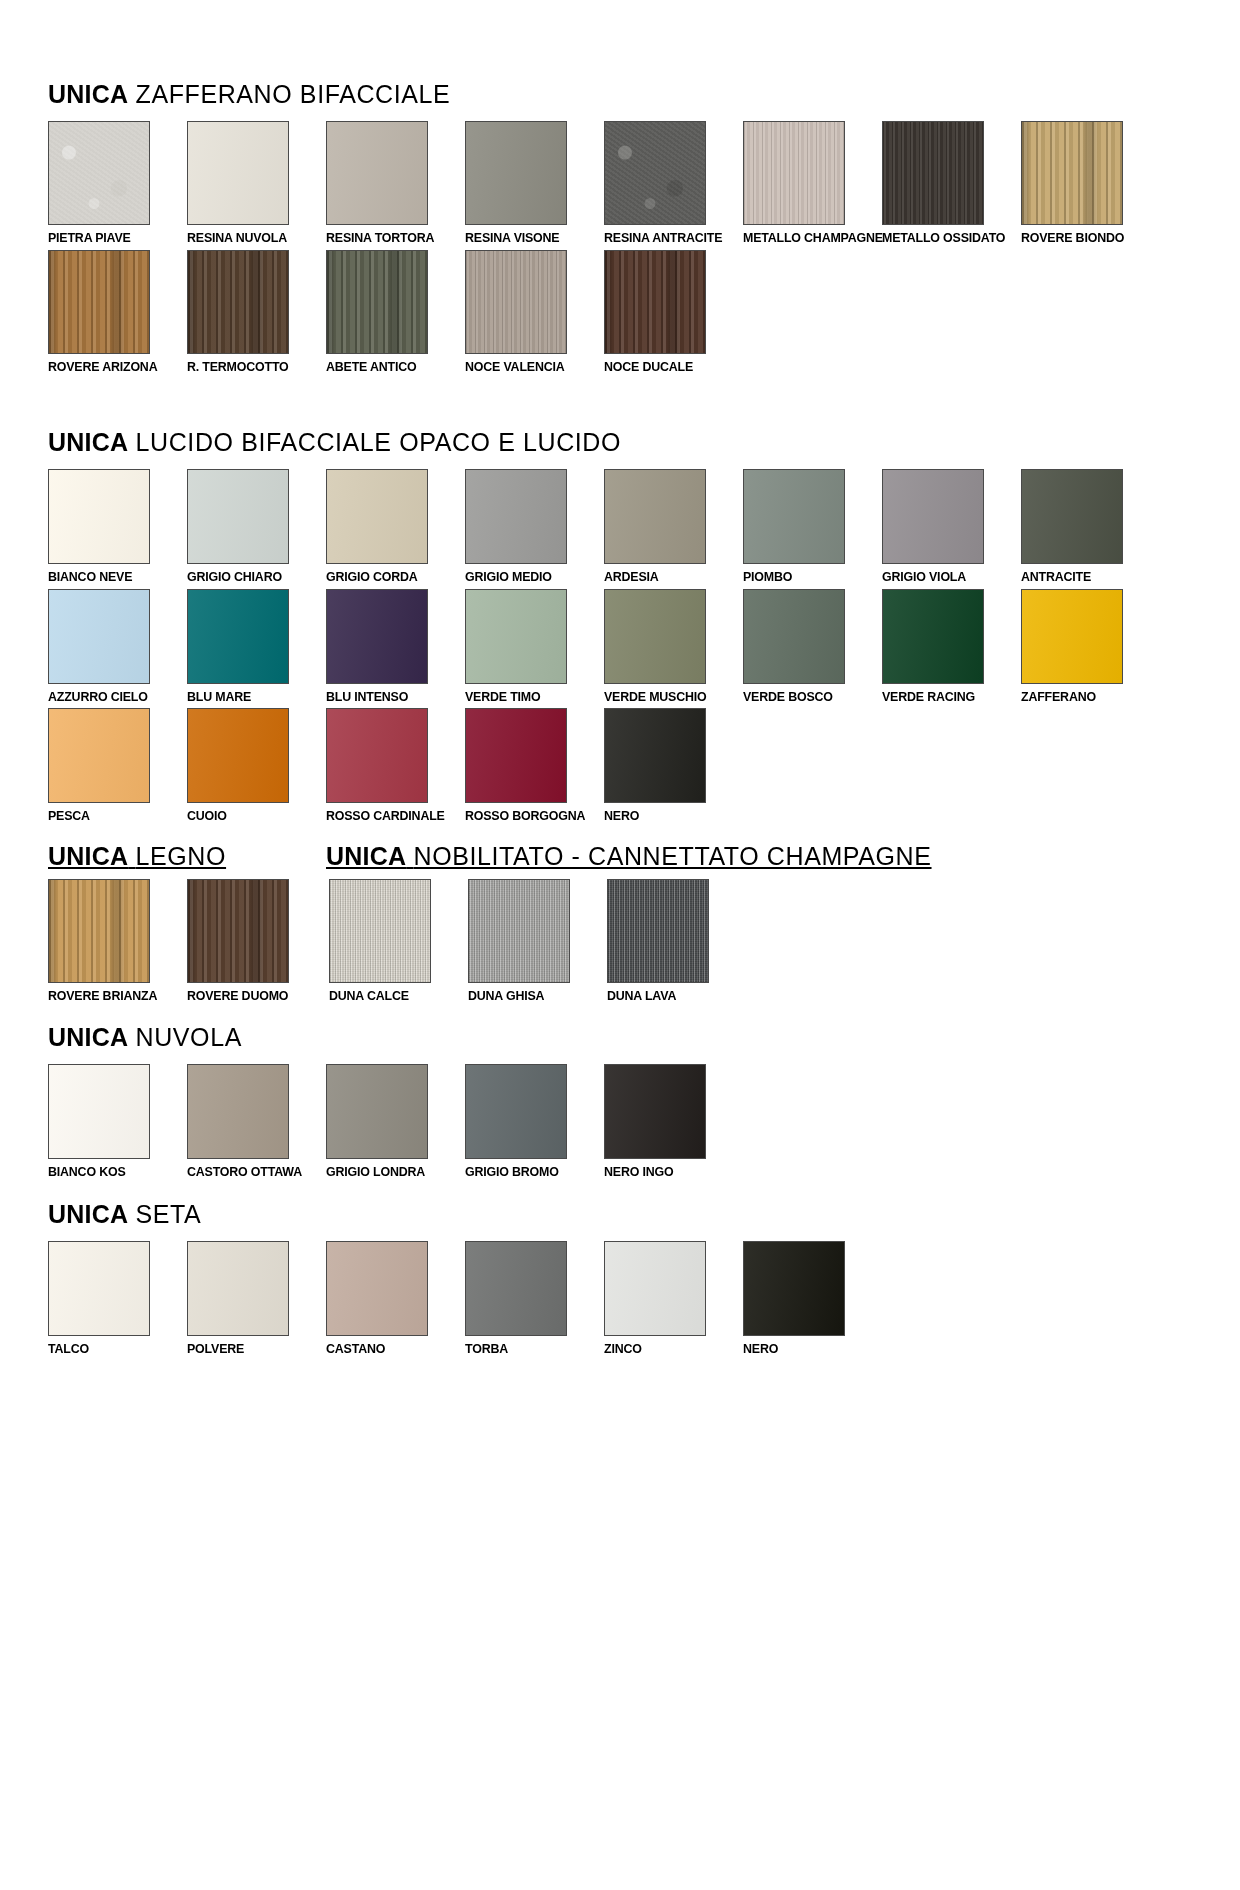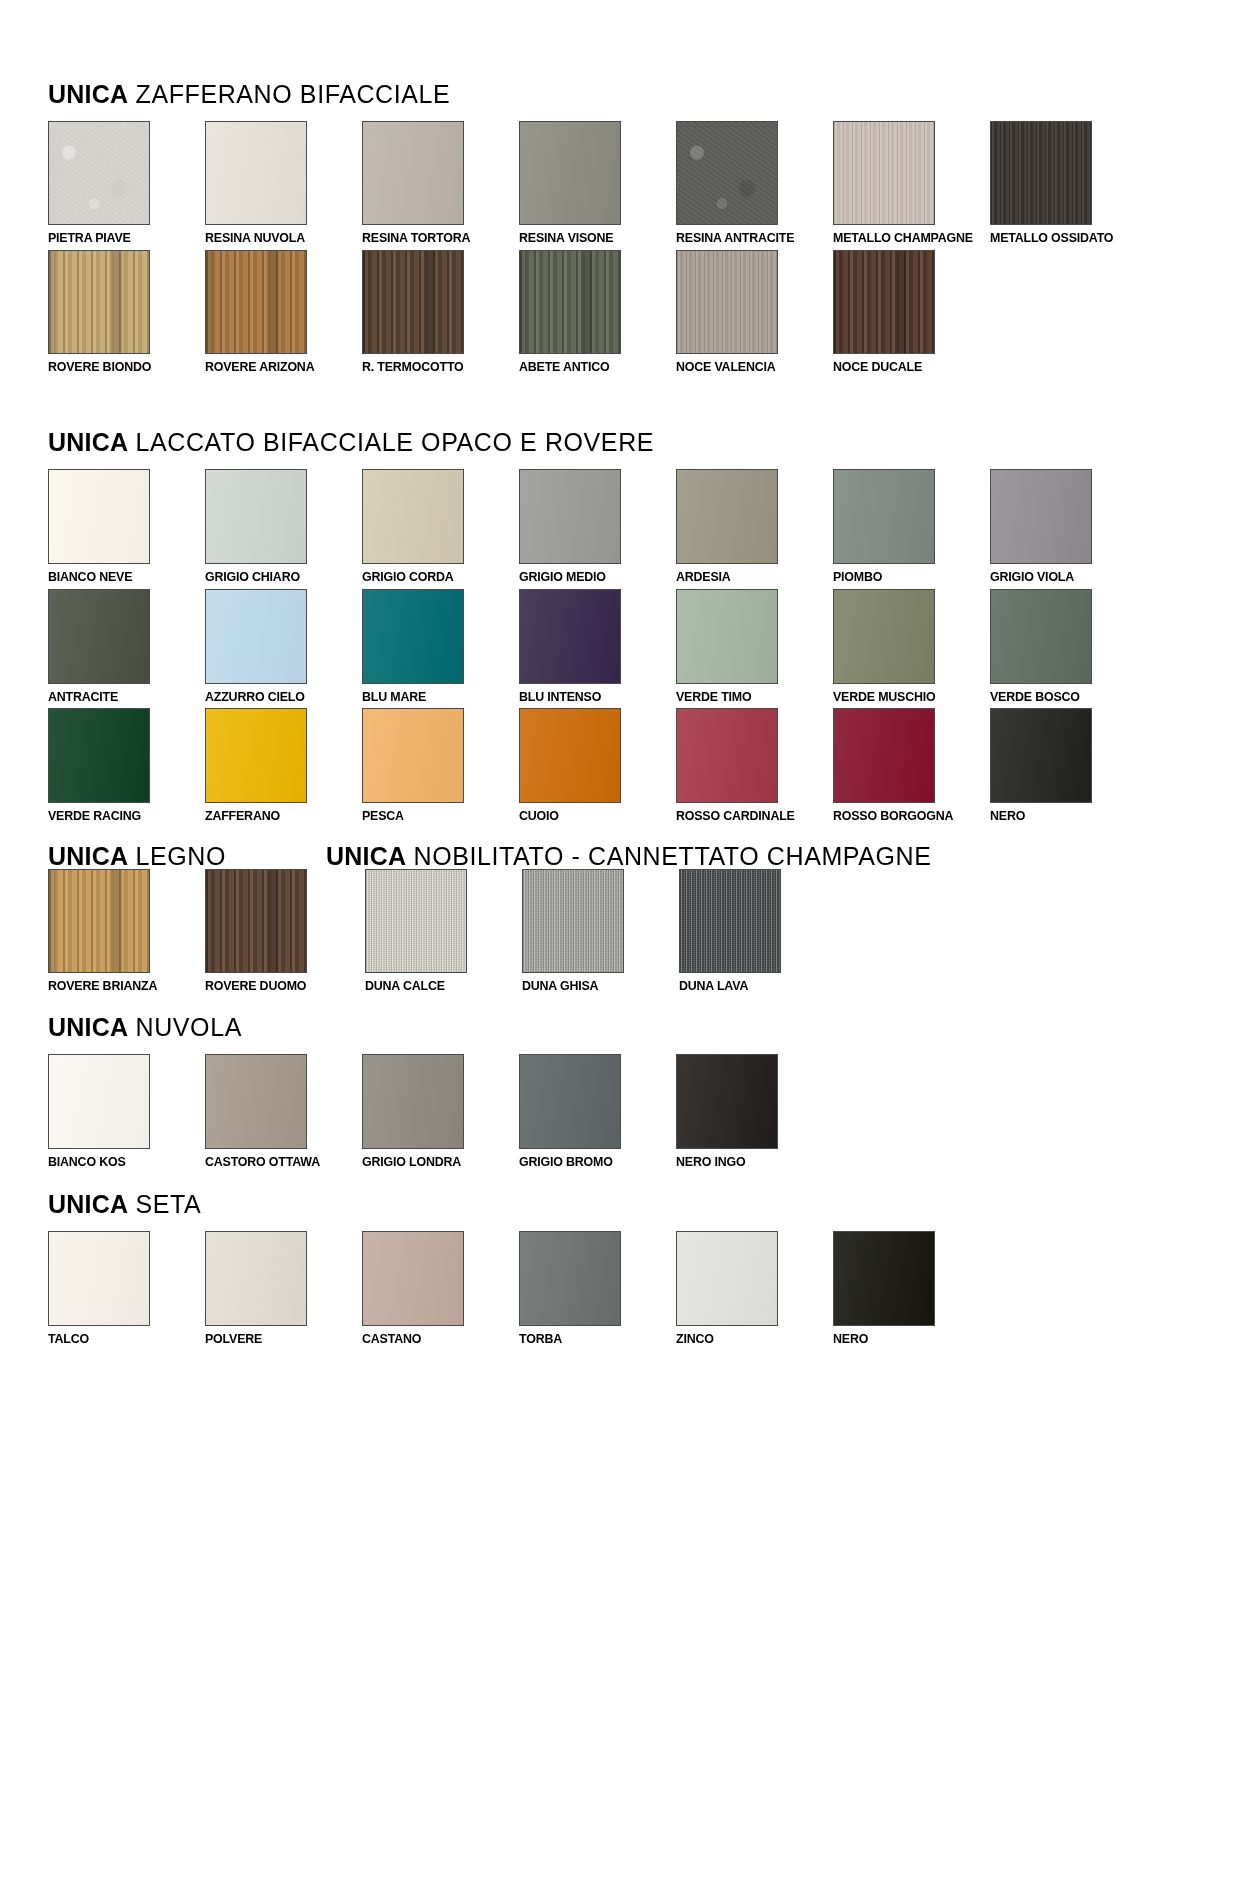--- a/index.html
+++ b/index.html
@@ -23,31 +23,31 @@
     font-size:25px;
     letter-spacing:.4px;
     white-space:nowrap;
     line-height:1;
     margin:0 0 14px 48px;
   }
   .hdr .brand{ font-weight:700; letter-spacing:.2px; }
   .hdr .sub{ font-weight:400; letter-spacing:.6px; }
 
   .hdr-row{ display:flex; align-items:flex-end; }
-  .hdr-row .hdr{ margin-bottom:0; }
+  .hdr-row .hdr{ margin-bottom:10px;text-decoration:underline; }
 
   
   .grid{
     display:flex;
     flex-wrap:wrap;
     margin-left:48px;
     column-gap:0;
   }
   .cell{
-    width:156px;
+    width:138px;
     margin-right:1px;
     margin-bottom:5px;
     box-sizing:border-box;
   }
   .chip{
     width:102px;
     height:92px;
     border:1px solid #4a4a4a;
     box-sizing:border-box;
     position:relative;
@@ -183,21 +183,21 @@
         <div class="cell tall">
           <div class="chip tx-wood2" style="background: rgb(84, 55, 42);"></div>
           <div class="label">NOCE DUCALE</div>
         </div>
       </div>
   </div>
 
   <div class="section" style="padding-top:52px;">
     <div class="hdr">
       <span class="brand">UNICA</span>
-      <span class="sub">LACCATO BIFACCIALE OPACO E ROVERE</span>
+      <span class="sub">LUCIDO BIFACCIALE OPACO E LUCIDO</span>
     </div>
     <div class="grid" id="grid-1">
         <div class="cell lac">
           <div class="chip tx-flat" style="background: rgb(252, 247, 235);"></div>
           <div class="label">BIANCO NEVE</div>
         </div>
         <div class="cell lac">
           <div class="chip tx-flat" style="background: rgb(207, 214, 210);"></div>
           <div class="label">GRIGIO CHIARO</div>
         </div>

